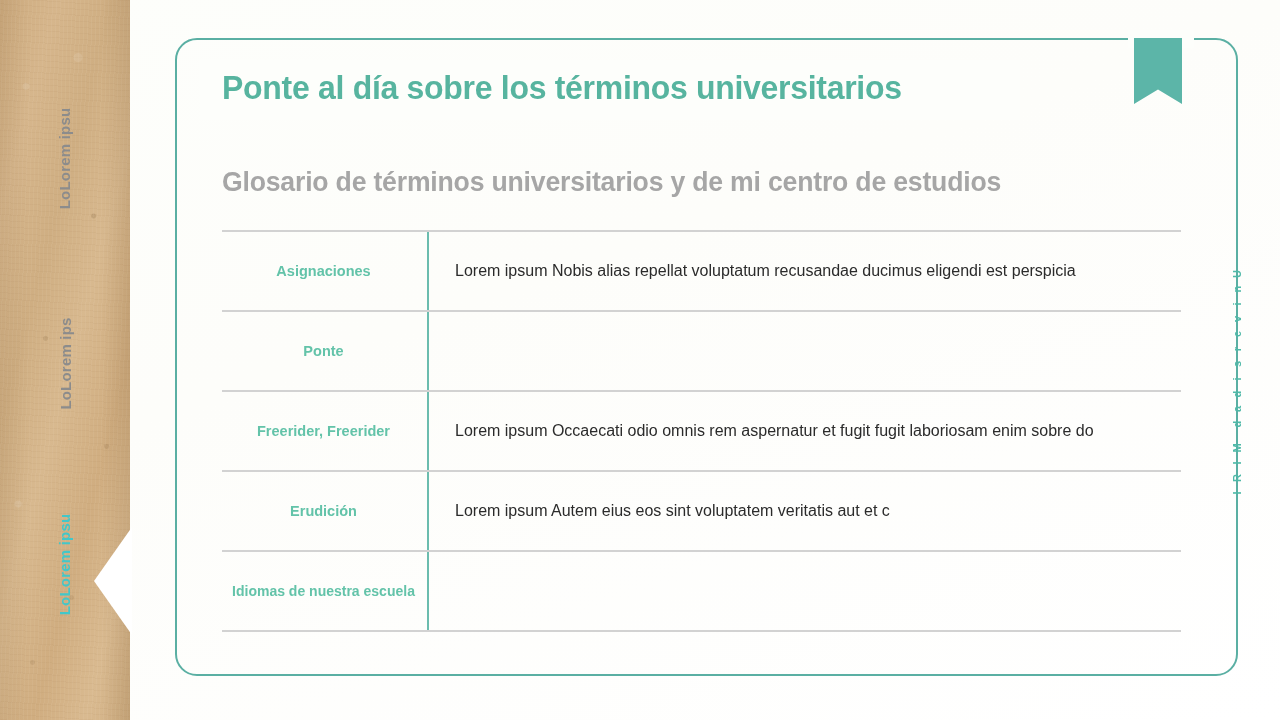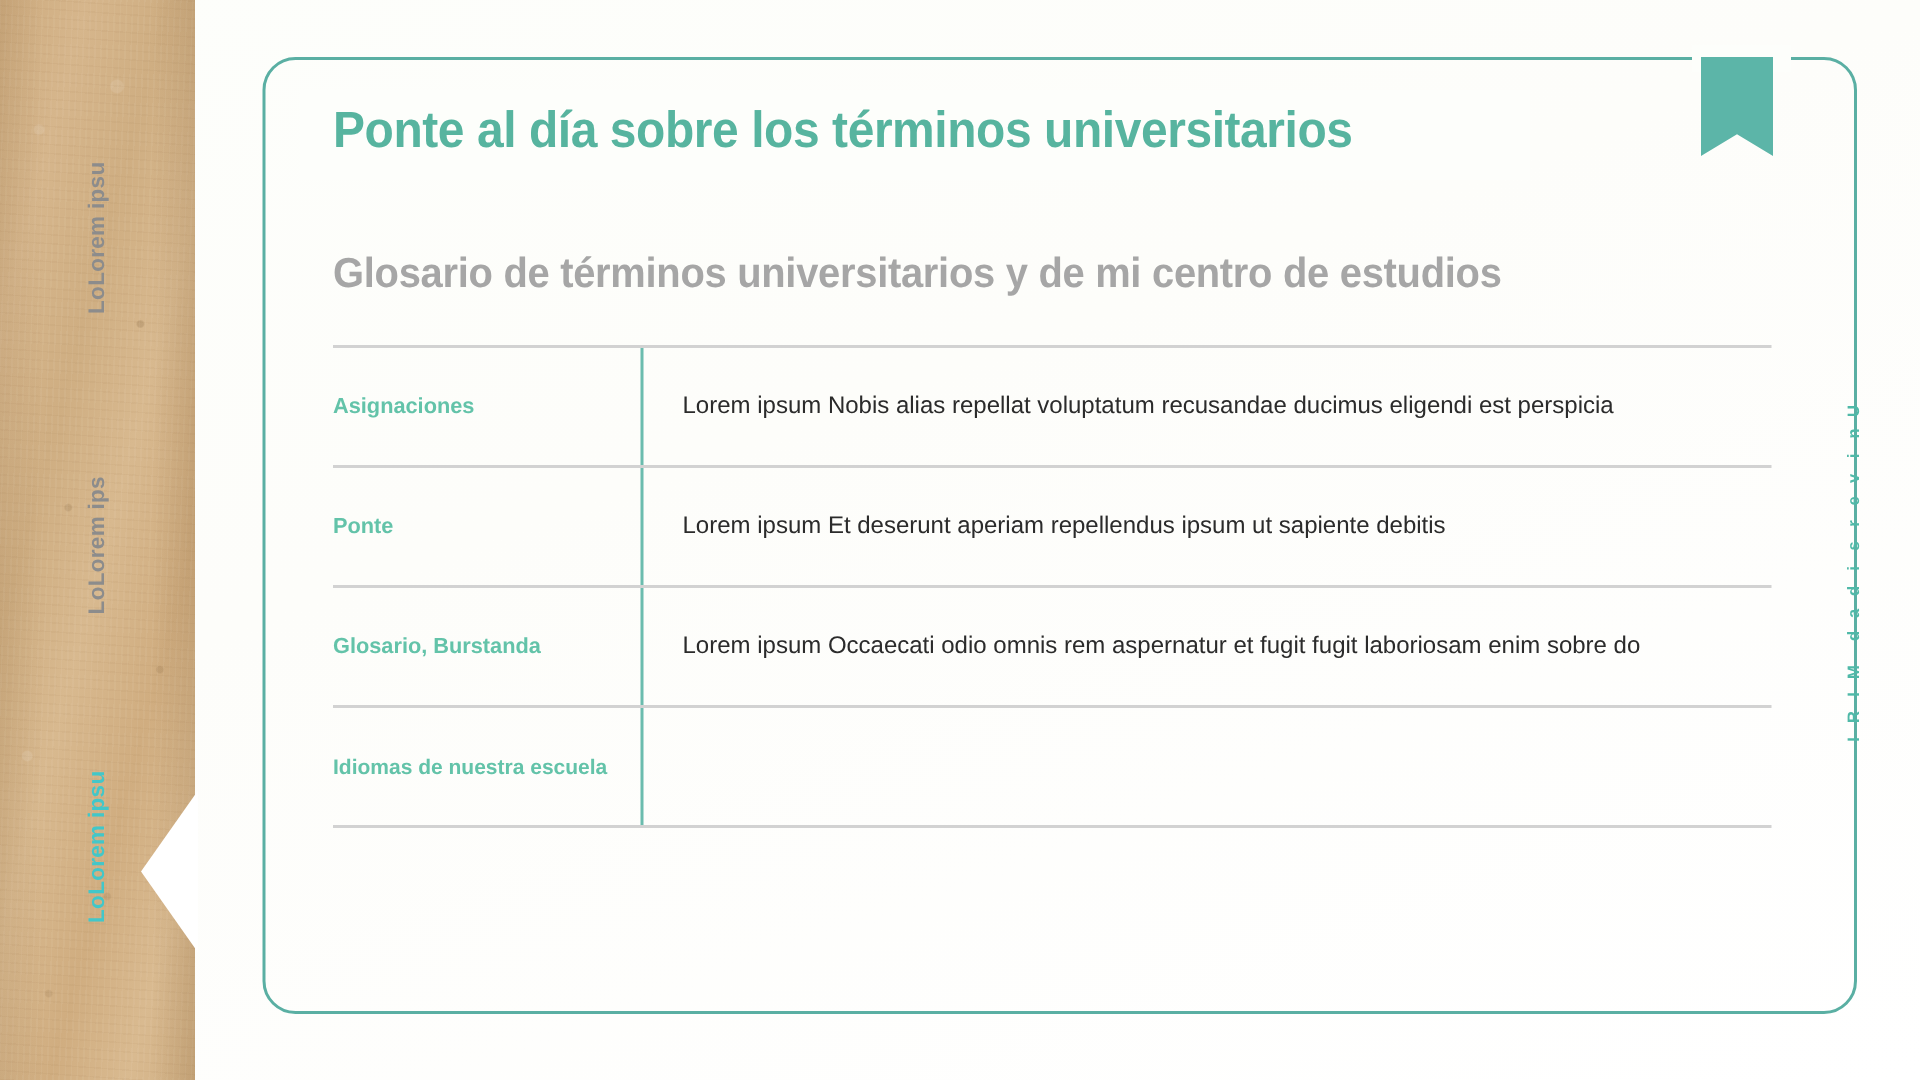--- a/index.html
+++ b/index.html
@@ -161,21 +161,21 @@
     position: relative;
     display: flex;
     align-items: center;
     height: 78px;
     border-bottom: 2px solid #d2d2d2;
   }
   .row:first-child { border-top: 2px solid #d2d2d2; }
   .term {
     width: 205px;
     flex: 0 0 205px;
-    text-align: left;
+    text-align: center;
     font-size: 14.5px;
     font-weight: 700;
     color: #63c3a9;
     padding-right: 2px;
     box-sizing: border-box;
     white-space: nowrap;
   }
   .term.small { font-size: 14px; }
   .vsep {
     width: 2px;
@@ -247,29 +247,33 @@
 
     <div class="row">
       <div class="term">Asignaciones</div>
       <div class="vsep"></div>
       <div class="definition">Lorem ipsum Nobis alias repellat voluptatum recusandae ducimus eligendi est perspicia</div>
     </div>
 
     <div class="row">
       <div class="term">Ponte</div>
       <div class="vsep"></div>
-      <div class="definition">Lorem ipsum Et deserunt aperiam repellendus ipsum ut sapiente debitis</div>
-    </div>
-
-    <div class="row">
-      <div class="term">Glosario, Burstanda</div>
+    </div>
+
+    <div class="row">
+      <div class="term">Freerider, Freerider</div>
       <div class="vsep"></div>
       <div class="definition">Lorem ipsum Occaecati odio omnis rem aspernatur et fugit fugit laboriosam enim sobre do</div>
     </div>
 
+    <div class="row">
+      <div class="term">Erudición</div>
+      <div class="vsep"></div>
+      <div class="definition">Lorem ipsum Autem eius eos sint voluptatem veritatis aut et c</div>
+    </div>
 
     <div class="row">
       <div class="term small">Idiomas de nuestra escuela</div>
       <div class="vsep"></div>
     </div>
 
   </div>
 
   <div class="brand-vertical">
       <span class="ch">U</span>

